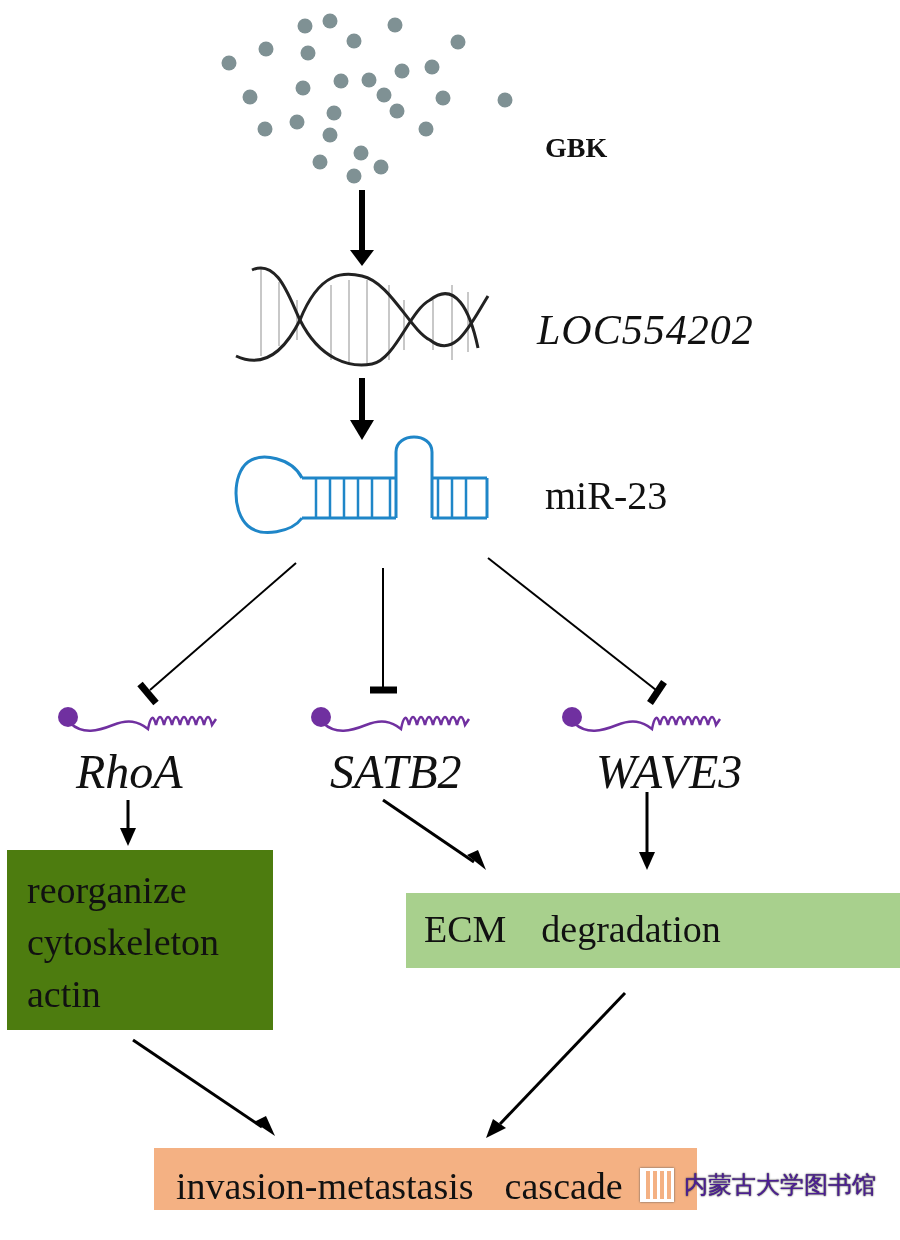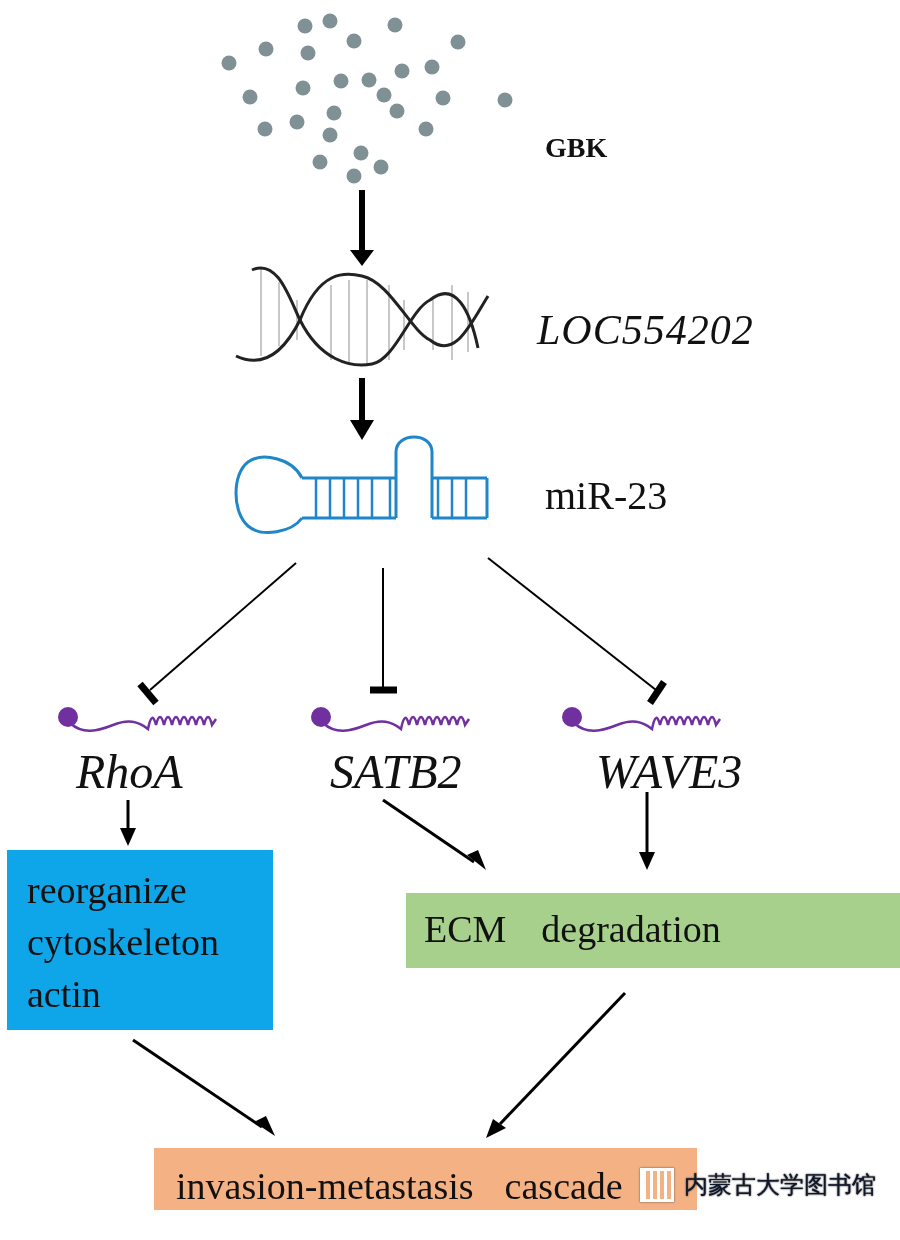--- a/index.html
+++ b/index.html
@@ -8,32 +8,32 @@
   #diagram { position: absolute; left: 0; top: 0; width: 900px; height: 1240px; }
   .label { position: absolute; white-space: nowrap; }
   .gbk { left: 545px; top: 132px; font-size: 28px; font-weight: bold; }
   .loc { left: 537px; top: 306px; font-size: 42px; font-style: italic; letter-spacing: 1px; text-align: right; }
   .mir { left: 545px; top: 472px; font-size: 40px; }
   .gene { font-size: 48px; font-style: italic; top: 744px; }
   .g-rhoa { left: 76px; }
   .g-satb2 { left: 330px; }
   .g-wave3 { left: 596px; }
   .box { position: absolute; }
-  .box-actin { left: 7px; top: 850px; width: 266px; height: 180px; background: #0ea5e9; }
+  .box-actin { left: 7px; top: 850px; width: 266px; height: 180px; background: #4d7c0f; }
   .box-ecm { left: 396px; top: 893px; width: 502px; height: 75px; background: #a8d08d; margin-left: 10px; }
   .box-inv { left: 154px; top: 1148px; width: 543px; height: 62px; background: #f4b183; }
   .box-text { position: absolute; font-size: 38px; line-height: 52px; }
   .actin-text { left: 20px; top: 14px; }
   .ecm-text { left: 18px; top: 10px; word-spacing: 8px; }
   .inv-text { left: 22px; top: 12px; word-spacing: 6px; }
   .watermark { position: absolute; left: 640px; top: 1165px; height: 40px; display: flex; align-items: center; gap: 10px; }
   .wm-logo { width: 34px; height: 34px; border: 3px solid #fff; box-sizing: border-box;
              background: repeating-linear-gradient(90deg, #fff 0 3px, transparent 3px 7px);
              box-shadow: 0 0 2px #555; }
-  .wm-text { font-family: "DejaVu Sans", sans-serif; font-size: 24px; color: #0f172a;
+  .wm-text { font-family: "DejaVu Sans", sans-serif; font-size: 24px; color: #4c1d95;
              text-shadow: 0 0 2px #444, 0 0 1px #444; }
 </style>
 </head>
 <body>
 
 <svg id="diagram" viewBox="0 0 900 1240" xmlns="http://www.w3.org/2000/svg">
   <defs>
     <marker id="arrowhead" markerWidth="10" markerHeight="10" refX="7" refY="5" orient="auto" markerUnits="userSpaceOnUse" viewBox="0 0 10 10">
       <path d="M0,0 L10,5 L0,10 z" fill="#000"></path>
     </marker>

